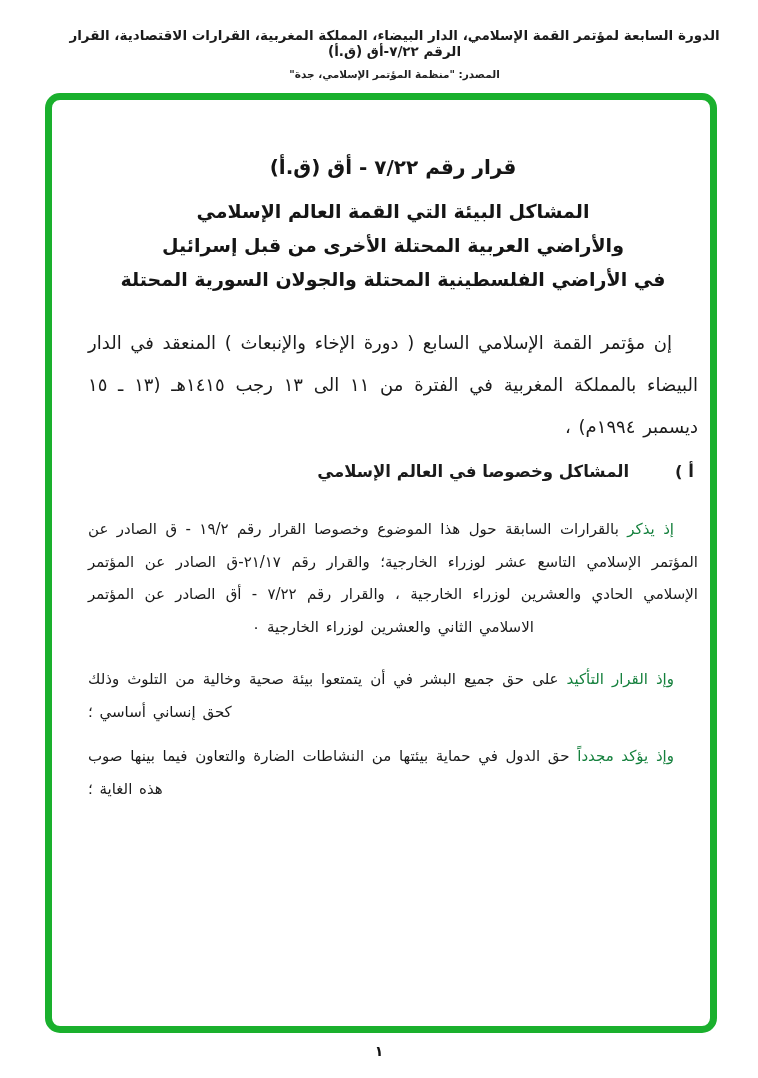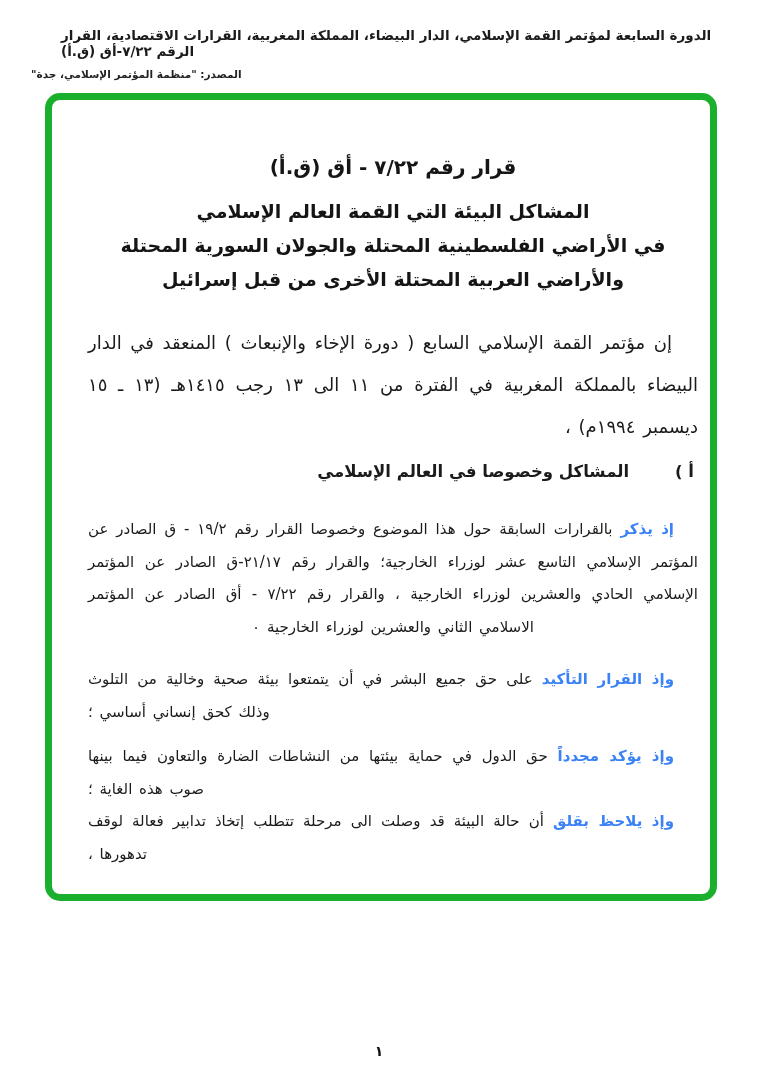--- a/index.html
+++ b/index.html
@@ -7,34 +7,34 @@
   body {
     font-family:"DejaVu Sans", sans-serif;
     color:#1b1b1b;
     position:relative;
     overflow:hidden;
   }
 
   
   .doc-header {
     position:absolute; top:27px; left:0; right:0;
-    text-align:left; direction:rtl;padding-left:31px;
+    text-align:center; direction:rtl;padding-left:31px;
   }
   .header-citation {
     font-size:13.5px; font-weight:700; letter-spacing:0px;
     padding:0 30px;
   }
   .header-source {
     font-size:10.5px; font-weight:700; margin-top:9px; color:#222;
   }
 
   
   .frame {
     position:absolute; left:45px; top:93px;
-    width:672px; height:808px;
+    width:672px; height:940px;
     border:7px solid #1ab02d;
     border-radius:15px;
     direction:rtl;
     padding:50px 12px 0 36px;
   }
 
   
   .title-block {
     text-align:center; font-weight:700;
     font-size:19px; line-height:34px; color:#151515;
@@ -49,21 +49,21 @@
     text-indent:26px; word-spacing:2px;
   }
   .section-row {
     margin-top:14px; display:flex; align-items:baseline; gap:46px;
     font-weight:700; font-size:16.5px; padding-right:4px;
   }
   .clause {
     font-size:15px; line-height:32.5px;
     text-align:justify; text-indent:24px; word-spacing:2px;
   }
-  .clause b { font-weight:700; color:#3b82f6; }
+  .clause b { font-weight:400; color:#15803d; }
   .clause.c0 { margin-top:32px; text-align-last:center; }
   .clause.c1 { margin-top:20px; text-align-last:left; }
   .clause.c2 { margin-top:12px;  text-align-last:left; }
   .clause.c3 { margin-top:0;  text-align-last:left; }
 
   
   .page-number {
     position:absolute; top:1043px; left:0; right:0;
     text-align:center; font-size:14px; font-weight:700; color:#111;
   }
@@ -76,36 +76,35 @@
   <header class="doc-header">
     <div class="header-citation">الدورة السابعة لمؤتمر القمة الإسلامي، الدار البيضاء، المملكة المغربية، القرارات الاقتصادية، القرار الرقم ٧/٢٢-أق (ق.أ)</div>
     <div class="header-source">المصدر:  "منظمة المؤتمر الإسلامي، جدة"</div>
   </header>
 
   <div class="frame">
 
     <div class="title-block">
       <div class="title-line first">قرار رقم ٧/٢٢ - أق (ق.أ)</div>
       <div class="title-line">المشاكل البيئة التي القمة العالم الإسلامي</div>
+      <div class="title-line">والأراضي العربية المحتلة الأخرى من قبل إسرائيل</div>
       <div class="title-line">في الأراضي الفلسطينية المحتلة والجولان السورية المحتلة</div>
-      <div class="title-line">والأراضي العربية المحتلة الأخرى من قبل إسرائيل</div>
     </div>
 
     <p class="preamble">إن مؤتمر القمة الإسلامي السابع ( دورة الإخاء والإنبعاث ) المنعقد في الدار البيضاء بالمملكة المغربية في الفترة من ١١ الى ١٣ رجب ١٤١٥هـ (١٣ ـ ١٥ ديسمبر ١٩٩٤م) ،</p>
 
     <div class="section-row">
       <span class="section-marker">أ )</span>
       <span class="section-title">المشاكل وخصوصا في العالم الإسلامي</span>
     </div>
 
     <p class="clause c0"><b>إذ يذكر</b><span> بالقرارات السابقة حول هذا الموضوع وخصوصا القرار رقم ١٩/٢ - ق الصادر عن المؤتمر الإسلامي التاسع عشر لوزراء الخارجية؛ والقرار رقم ٢١/١٧-ق الصادر عن المؤتمر الإسلامي الحادي والعشرين لوزراء الخارجية ، والقرار رقم ٧/٢٢ - أق الصادر عن المؤتمر الاسلامي الثاني والعشرين لوزراء الخارجية ٠</span></p>
 
     <p class="clause c1"><b>وإذ القرار التأكيد</b><span> على حق جميع البشر في أن يتمتعوا بيئة صحية وخالية من التلوث وذلك كحق إنساني أساسي ؛</span></p>
 
     <p class="clause c2"><b>وإذ يؤكد مجدداً</b><span> حق الدول في حماية بيئتها من النشاطات الضارة والتعاون فيما بينها صوب هذه الغاية ؛</span></p>
 
-    <p class="clause c3"><b>وإذ يلاحظ بقلق</b><span> أن حالة البيئة قد وصلت الى مرحلة تتطلب إتخاذ تدابير فعالة لوقف تدهورها ،</span></p>
 
   </div>
 
   <div class="page-number">١</div>
 
 </div>
 
 </body></html>

